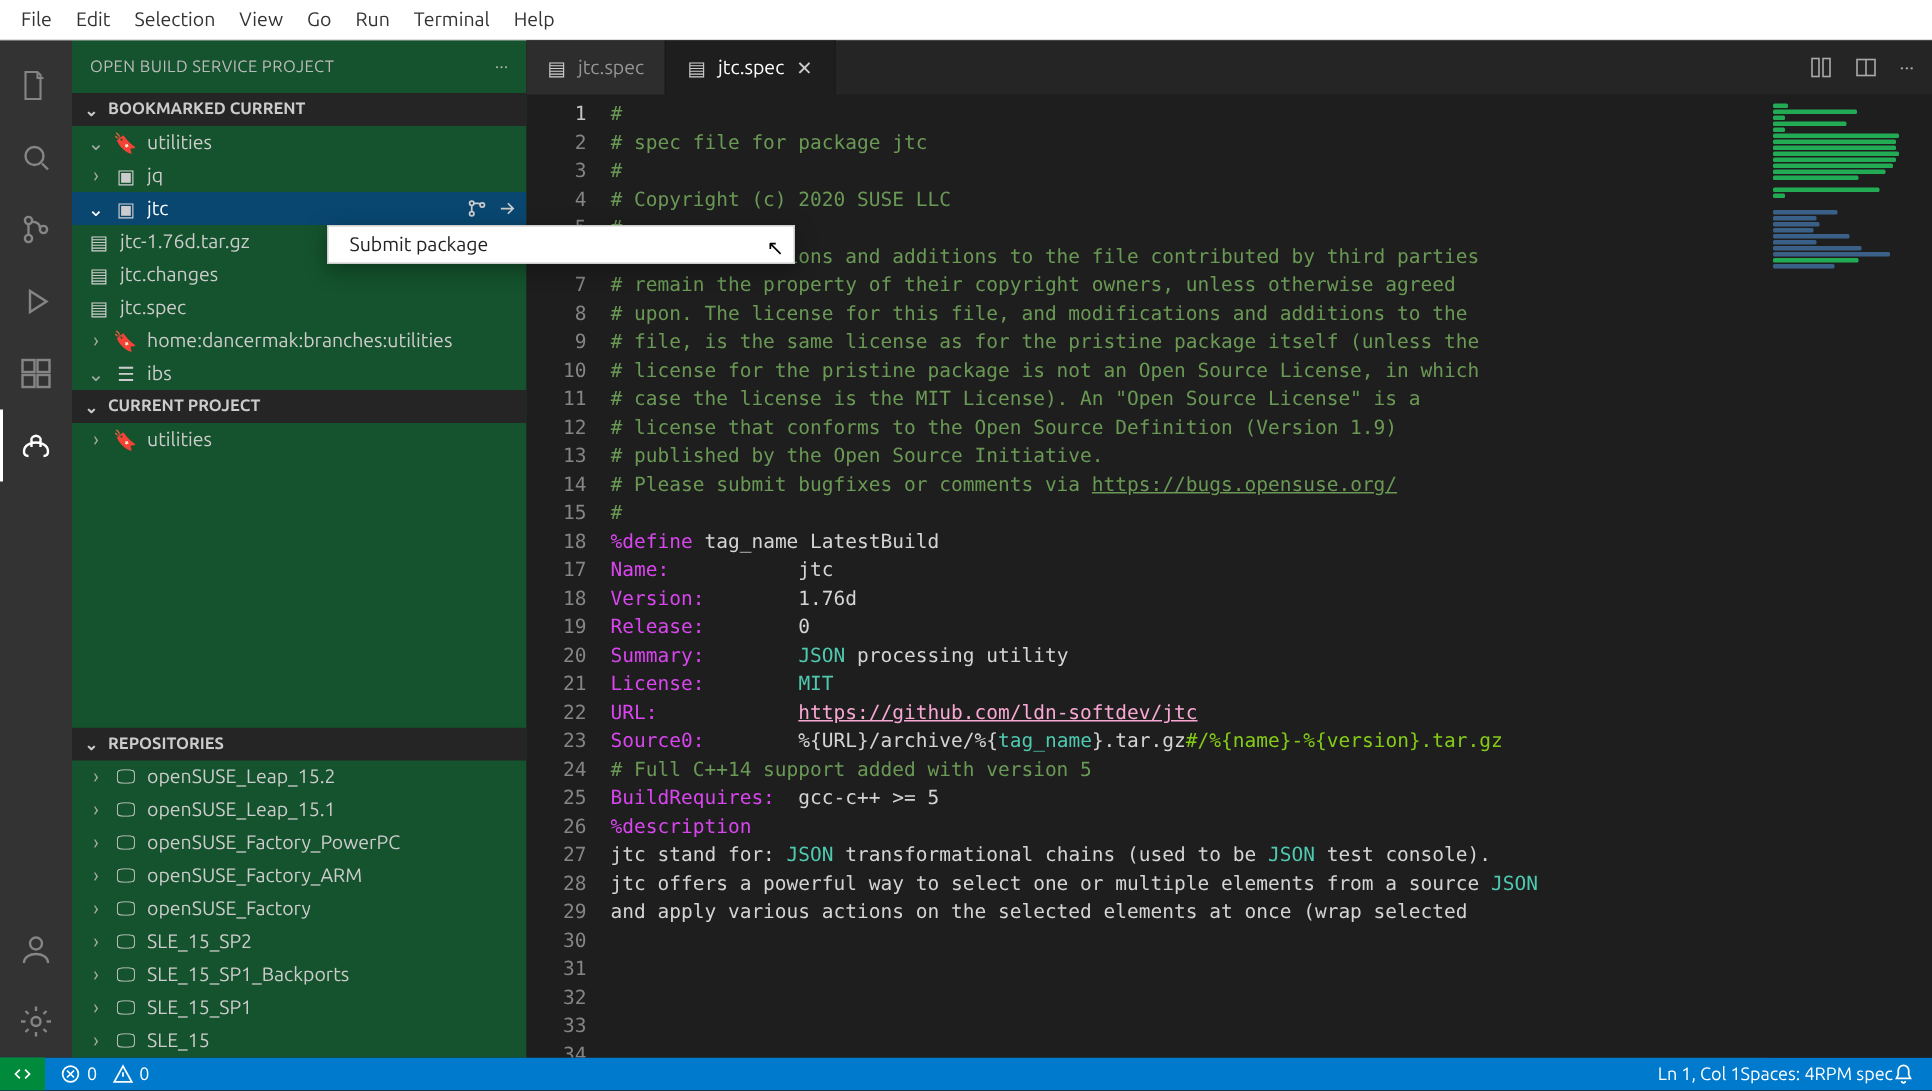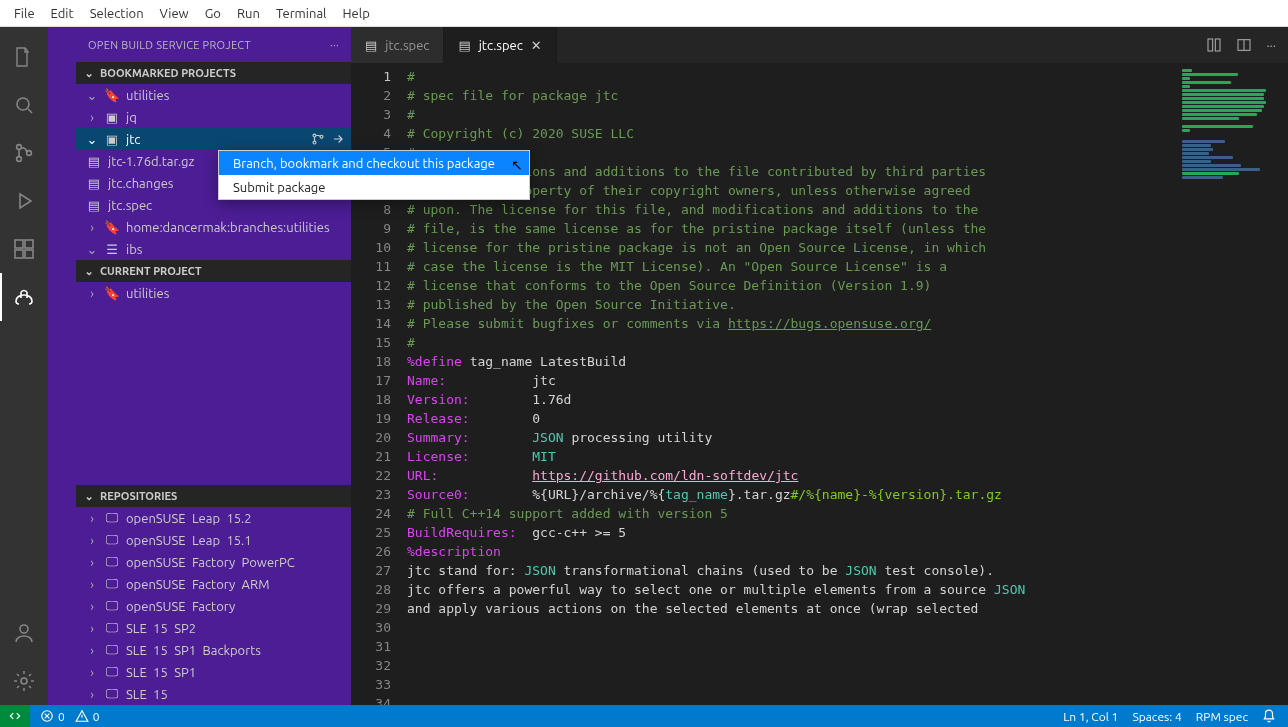--- a/index.html
+++ b/index.html
@@ -5,21 +5,21 @@
   * { box-sizing: border-box; margin: 0; padding: 0; }
   html, body { height: 100%; font-family: "Segoe UI", Ubuntu, sans-serif; font-size: 13px; overflow: hidden; background: #1e1e1e; color: #ccc; }
   .menubar { height: 27px; background: #fff; color: #333; display: flex; align-items: center; padding: 0 6px; border-bottom: 1px solid #ddd; }
   .menubar .item { padding: 3px 8px; cursor: default; text-align: center; }
   .main { display: flex; height: calc(100% - 27px - 22px); }
   .activitybar { width: 48px; background: #333333; display: flex; flex-direction: column; align-items: center; padding-top: 6px; justify-content: space-between; }
   .activitybar .topicons, .activitybar .bottomicons { display:flex; flex-direction:column; align-items:center; }
   .activitybar .icon { width: 48px; height: 48px; display: flex; align-items: center; justify-content: center; color: #858585; position: relative; }
   .activitybar .icon.active { color: #fff; }
   .activitybar .icon.active::before { content:""; position:absolute; left:0; top:0; bottom:0; width:2px; background:#fff; }
-  .sidebar { width: 303px; background: #4c1d95; display: flex; flex-direction: column; color: #ccc; overflow:hidden;padding-left:28px; }
+  .sidebar { width: 303px; background: #14532d; display: flex; flex-direction: column; color: #ccc; overflow:hidden; }
   .sidebar-header { height: 35px; display: flex; align-items: center; justify-content: space-between; padding: 0 12px; font-size: 11px; letter-spacing: .3px; color: #bbb; }
   .section-header { height: 22px; display: flex; align-items: center; padding: 0 6px; font-size: 11px; font-weight: 700; color: #ccc; background: #252526; cursor: default; gap:4px; }
   .section-header .twisty { width: 14px; text-align: center; }
   .tree { font-size: 13px; }
   .tree .row { height: 22px; display: flex; align-items: center; padding-left: 10px; gap: 6px; color: #ccc; white-space: nowrap; position: relative; }
   .tree .row .arrow { width: 12px; text-align: center; color: #aaa; }
   .tree .row.selected { background: #094771; color: #fff; }
   .tree .row.selected .arrow { color:#fff; }
   .tree .row .ico { width: 16px; height:16px; display:flex; align-items:center; justify-content:center; color:#ccc; }
   .tree .row .label { overflow:hidden; text-overflow:ellipsis; }
@@ -47,21 +47,21 @@
   .c-link { color: #f9a8d4; text-decoration: underline; }
   .c-linkg { color: #6a9955; text-decoration: underline; }
   .c-macro { color: #4ec9b0; }
   .c-dim { color: #84cc16; }
   .minimap { width: 110px; background: #1e1e1e; padding:6px 4px; }
   .minimap .block { height:3px; margin-bottom:1px; background: #2a5; border-radius:1px; }
   .minimap .blockb { height:3px; margin-bottom:1px; background: #3a6088; border-radius:1px; }
   .statusbar { height: 22px; background: #007acc; color: #fff; display: flex; align-items: center; font-size: 12px; }
   .statusbar .left { display: flex; align-items: center; gap: 10px; padding-left: 0; }
   .statusbar .remote { background: #008a3c; height: 22px; display:flex; align-items:center; padding: 0 8px; }
-  .statusbar .right { margin-left: auto; display: flex; align-items: center; gap: 14px; padding-right: 12px; }
+  .statusbar .right { margin-left: auto; display: flex; align-items: center; padding-right: 12px; }
   .statusbar .item { display:flex; align-items:center; gap:4px; }
   .contextmenu { position: absolute; left: 218px; top: 150px; background: #fff; color: #222; box-shadow: 0 4px 14px rgba(0,0,0,.35); border: 1px solid #ccc; z-index: 50; font-size: 13px; min-width: 312px; }
   .contextmenu .mitem { padding: 5px 14px; }
   .contextmenu .mitem.hover { background: #0a84ff; color: #fff; }
   .cursor-img { position:absolute; left: 511px; top: 157px; z-index: 60; color:#000; font-size:14px; }
   svg { display:block; }
 </style>
 </head>
 <body>
 
@@ -137,21 +137,21 @@
 
   <div class="sidebar">
     <div class="sidebar-header">
       <span>OPEN BUILD SERVICE PROJECT</span>
       <span>···</span>
     </div>
 
     <div class="scroll-top">
       <div class="section-header">
         <span class="twisty">⌄</span>
-        <span>BOOKMARKED PROJECTS</span>
+        <span>BOOKMARKED CURRENT</span>
       </div>
       <div class="tree">
         <div class="row indent1">
             <span class="arrow">⌄</span>
             <span class="ico">🔖</span>
             <span class="label">utilities</span>
           </div>
         <div class="row indent2">
             <span class="arrow">›</span>
             <span class="ico">▣</span>
@@ -396,16 +396,15 @@
     <div class="item">RPM spec</div>
     <div class="item">
         <svg width="14" height="14" viewBox="0 0 24 24" fill="none" stroke="currentColor" stroke-width="2">
           <path d="M6 8a6 6 0 1 1 12 0v5l2 4H4l2-4zM10 20a2 2 0 0 0 4 0"></path>
         </svg>
       </div>
   </div>
 </div>
 
 <div class="contextmenu">
-  <div class="mitem hover">Branch, bookmark and checkout this package</div>
   <div class="mitem">Submit package</div>
 </div>
 <div class="cursor-img">↖</div>
 
 </body></html>

